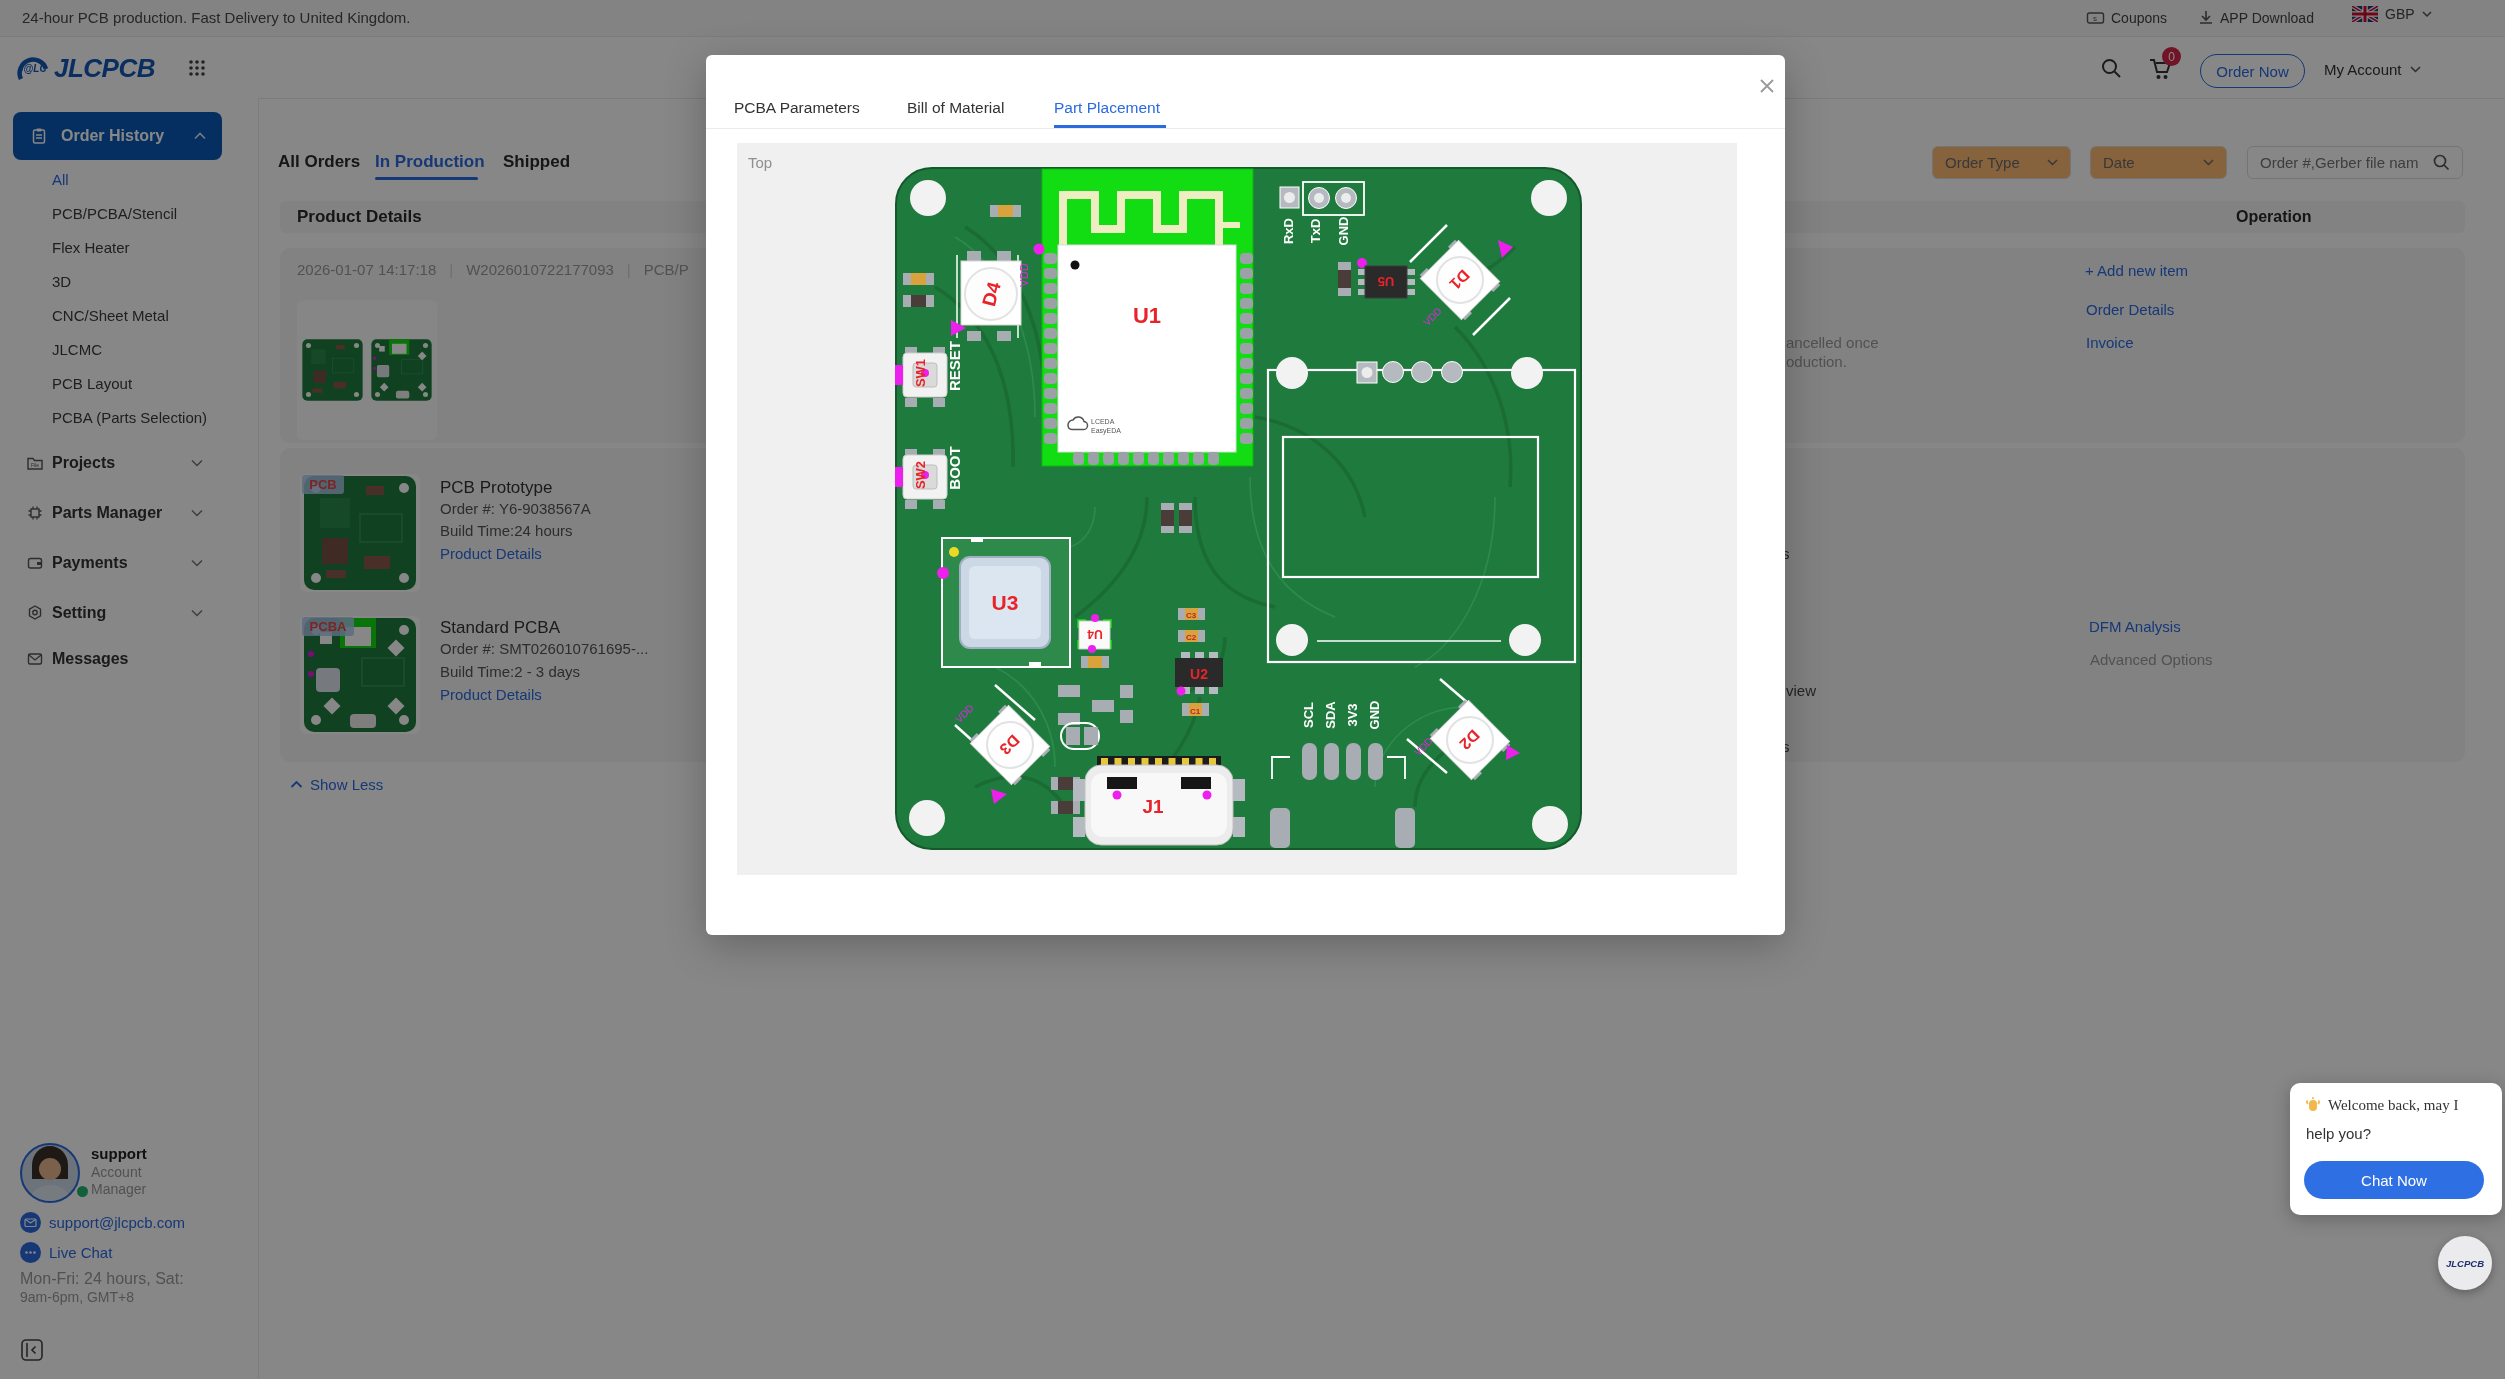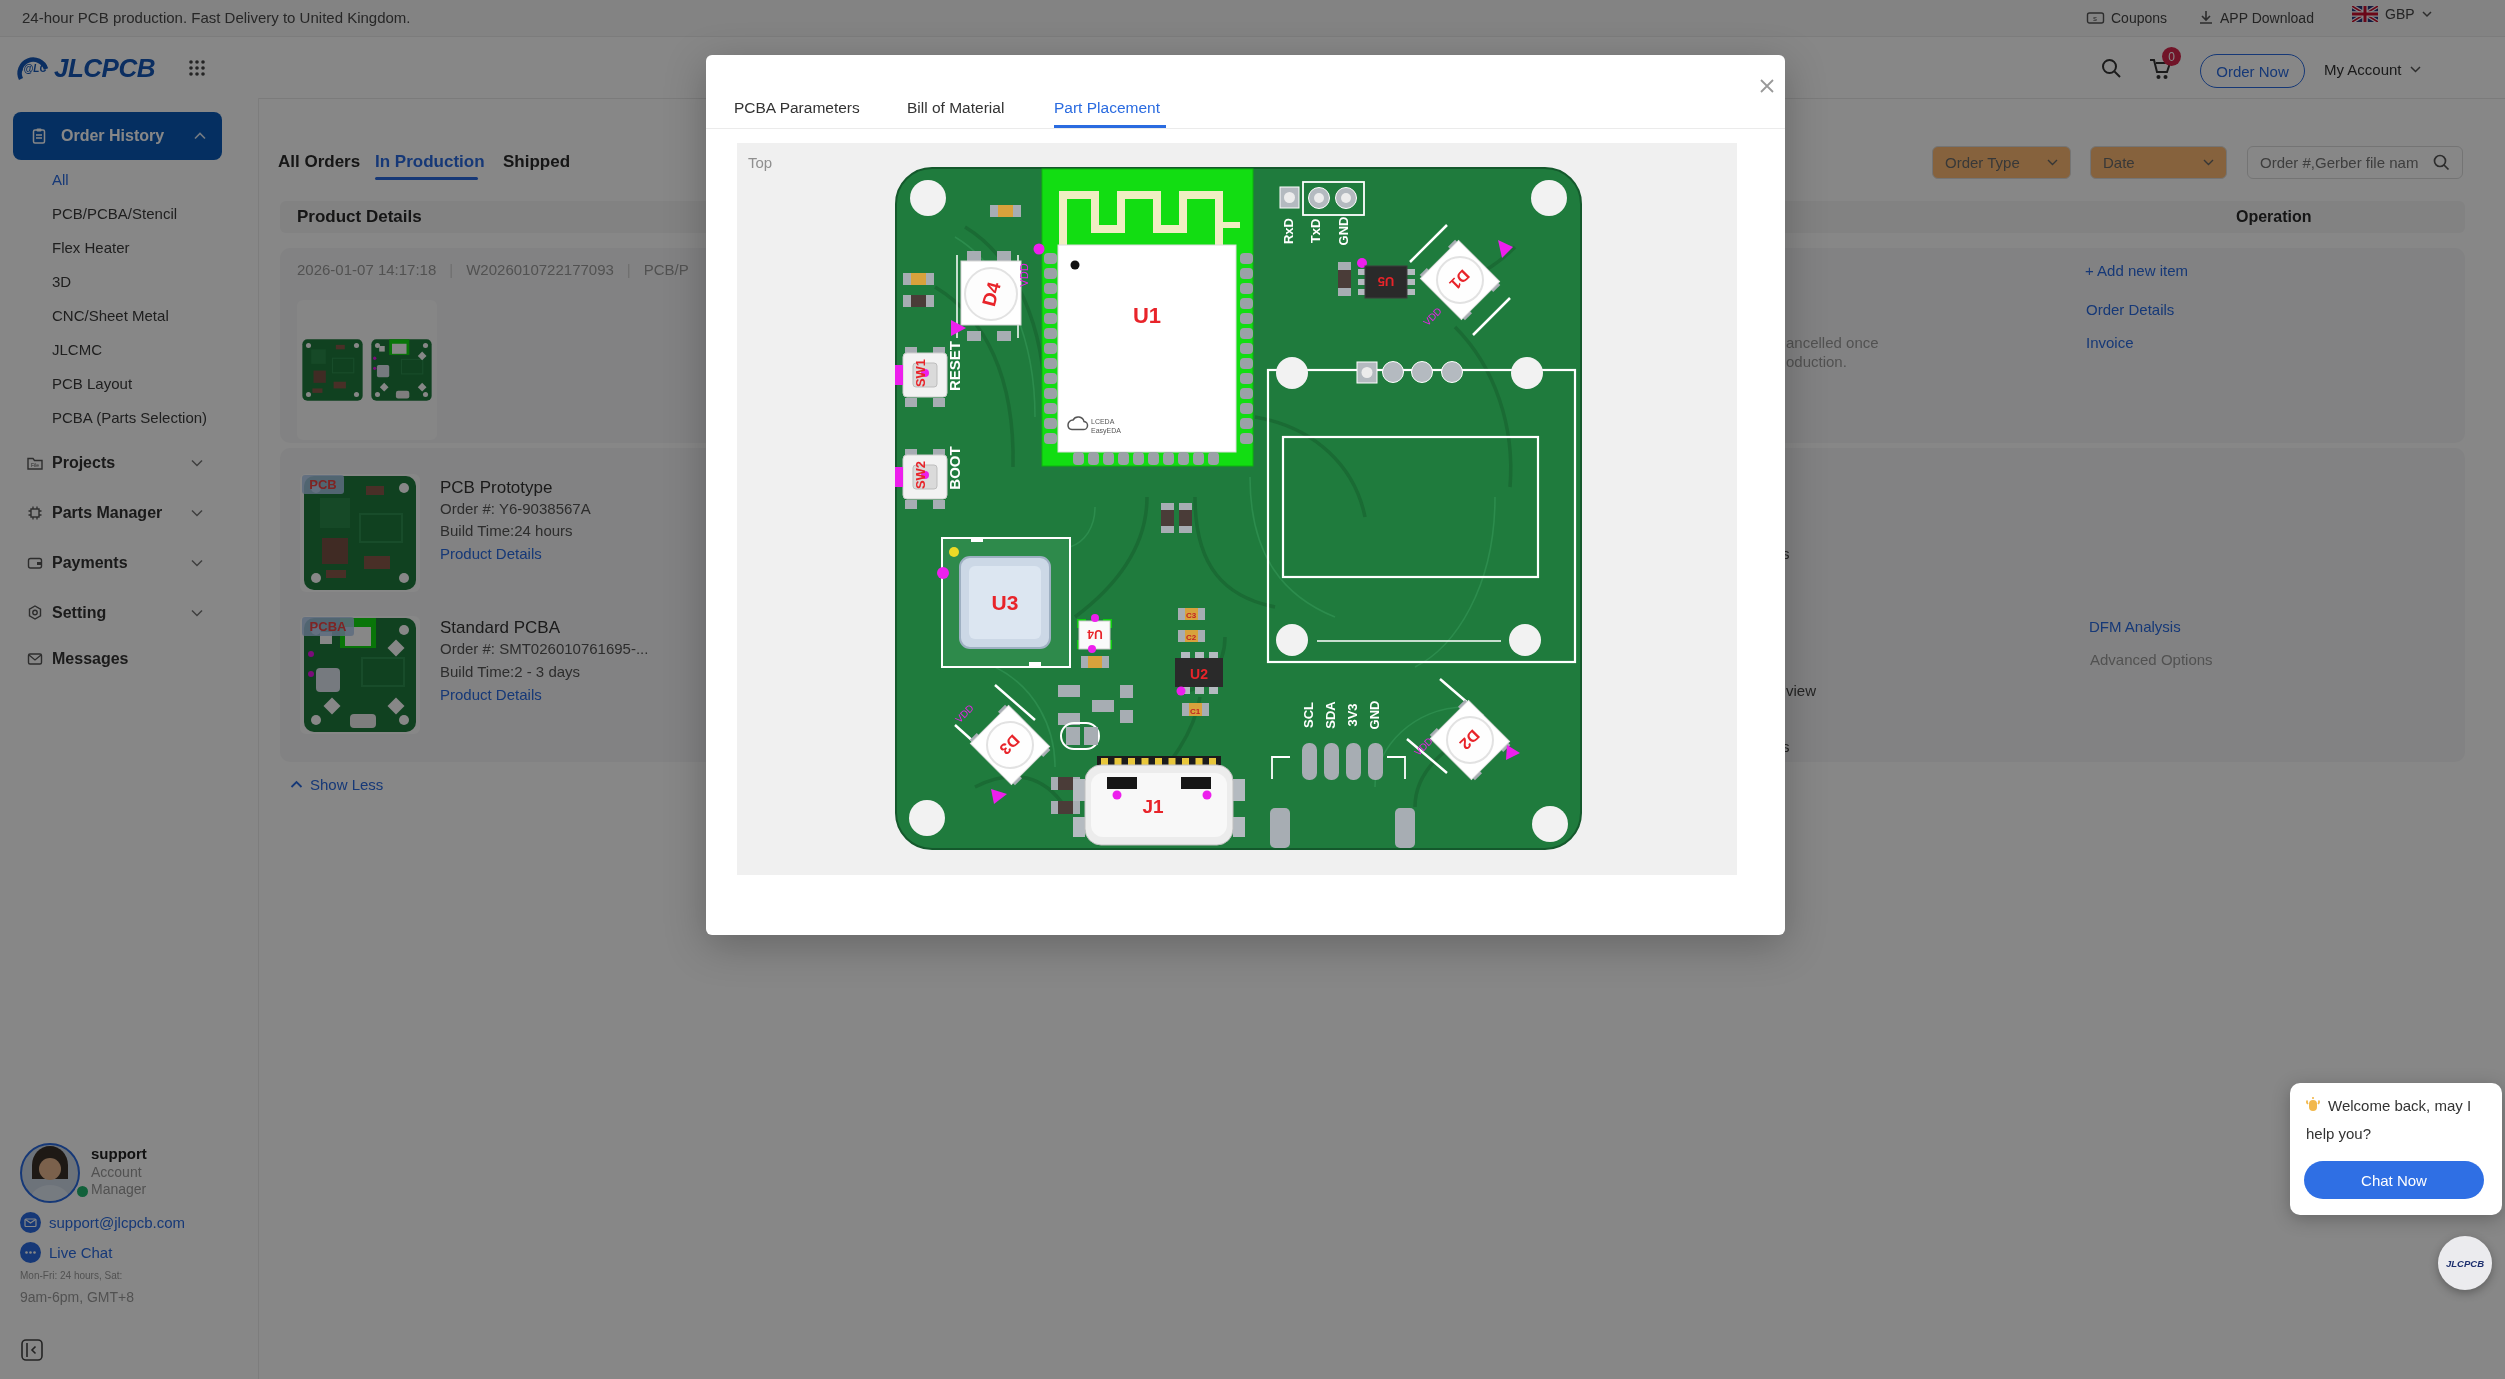--- a/index.html
+++ b/index.html
@@ -226,21 +226,21 @@
   </div>
   <div class="abs" style="left:20px;top:1242px;display:flex;align-items:center;gap:8px;">
     <svg width="21" height="21" viewBox="0 0 21 21">
       <circle cx="10.5" cy="10.5" r="10.5" fill="#2a6be0"></circle>
       <circle cx="6.5" cy="10.5" r="1.3" fill="#fff"></circle>
         <circle cx="10.5" cy="10.5" r="1.3" fill="#fff"></circle>
         <circle cx="14.5" cy="10.5" r="1.3" fill="#fff"></circle>
     </svg>
     <span class="link" style="font-size:15px;">Live Chat</span>
   </div>
-  <div class="abs grey" style="left:20px;top:1270px;font-size:10px;">Mon-Fri: 24 hours, Sat:</div>
+  <div class="abs grey" style="left:20px;top:1270px;font-size:16px;">Mon-Fri: 24 hours, Sat:</div>
   <div class="abs grey" style="left:20px;top:1289px;font-size:14px;">9am-6pm, GMT+8</div>
   <div class="abs" style="left:21px;top:1339px;">
     <svg width="22" height="22" viewBox="0 0 22 22">
         <rect x="1" y="1" width="20" height="20" rx="4" stroke="#444" stroke-width="1.6" fill="none"></rect>
         <path d="M6,4 V18" stroke="#444" stroke-width="1.6"></path>
         <path d="M14.5,7.5 L11,11 L14.5,14.5" stroke="#444" stroke-width="1.6" fill="none"></path>
       </svg>
   </div>
 
   <div class="abs tab" style="left:278px;top:152px;">All Orders</div>
@@ -736,21 +736,21 @@
           </g>
           <text x="531" y="582" transform="rotate(-45 531 582)" font-size="10" fill="#ed1fed" text-anchor="middle">VDD</text>
           <path d="M612,578 l13,8 l-14,7 z" fill="#ed1fed"></path>
         </g>
       </svg>
     </div>
 
   </div>
 
   <div class="abs chat">
-    <div class="abs" style="left:14px;top:13px;display:flex;align-items:center;gap:6px;">
+    <div class="abs" style="left:14px;top:13px;display:flex;align-items:center;gap:6px;font-family:Liberation Serif, serif;">
       <svg width="18" height="18" viewBox="0 0 18 18">
         <rect x="5" y="4" width="8" height="11" rx="4" fill="#f2b84b"></rect>
         <path d="M4,8 Q2,6 3.5,4.5 M14,8 Q16,6 14.5,4.5 M9,3 V1" stroke="#f2b84b" stroke-width="1.6" fill="none"></path>
       </svg>
       <span style="font-size:15px;color:#333;">Welcome back, may I</span>
     </div>
     <div class="abs" style="left:16px;top:42px;font-size:15px;color:#333;">help you?</div>
     <div class="chat-btn">
       <span>Chat Now</span>
     </div>

